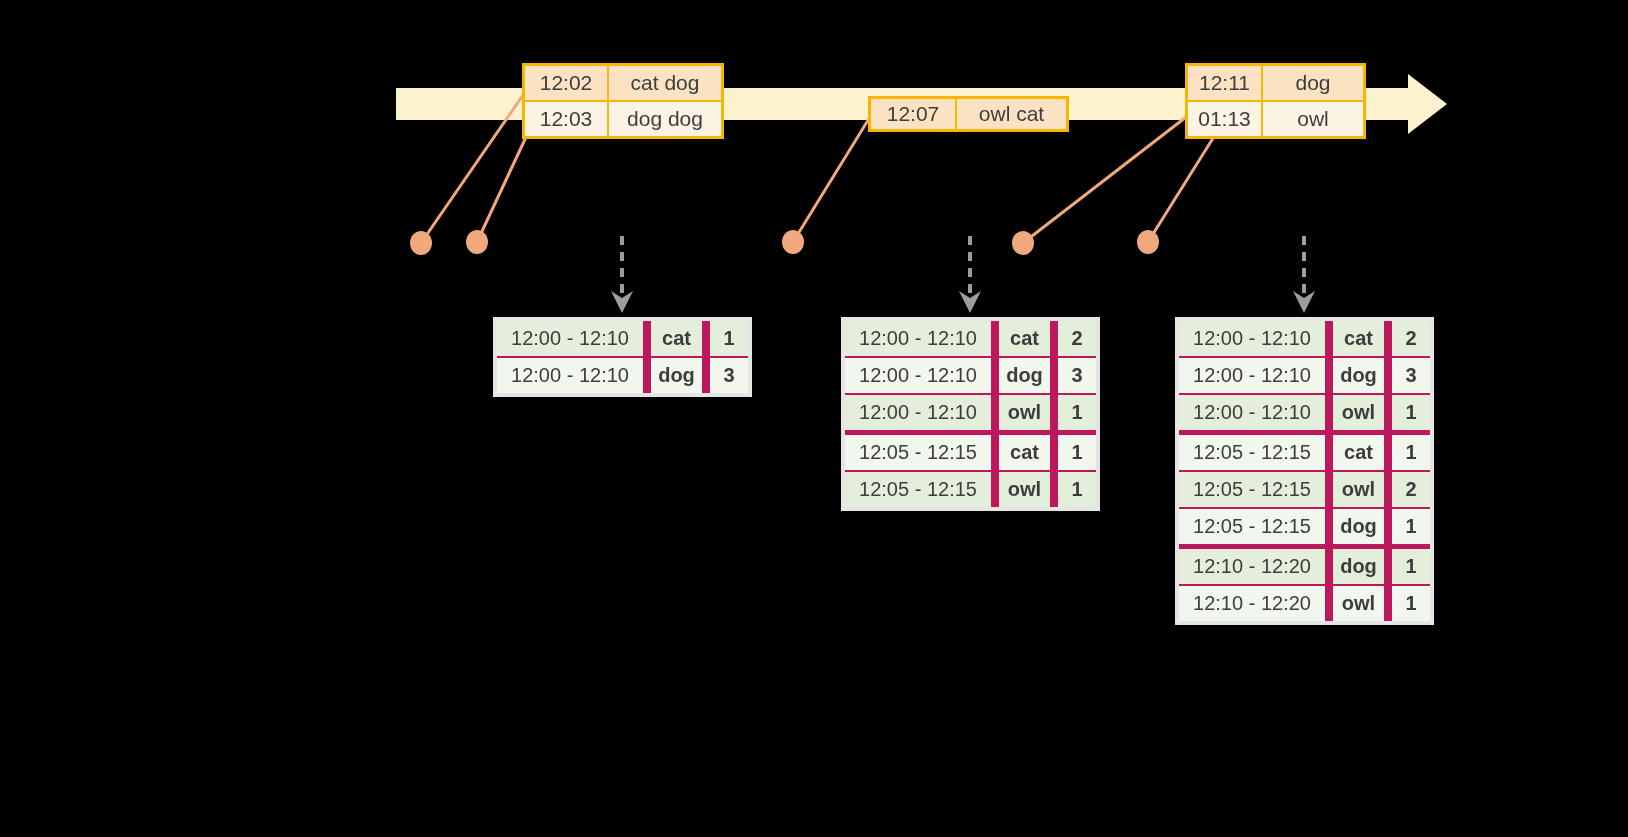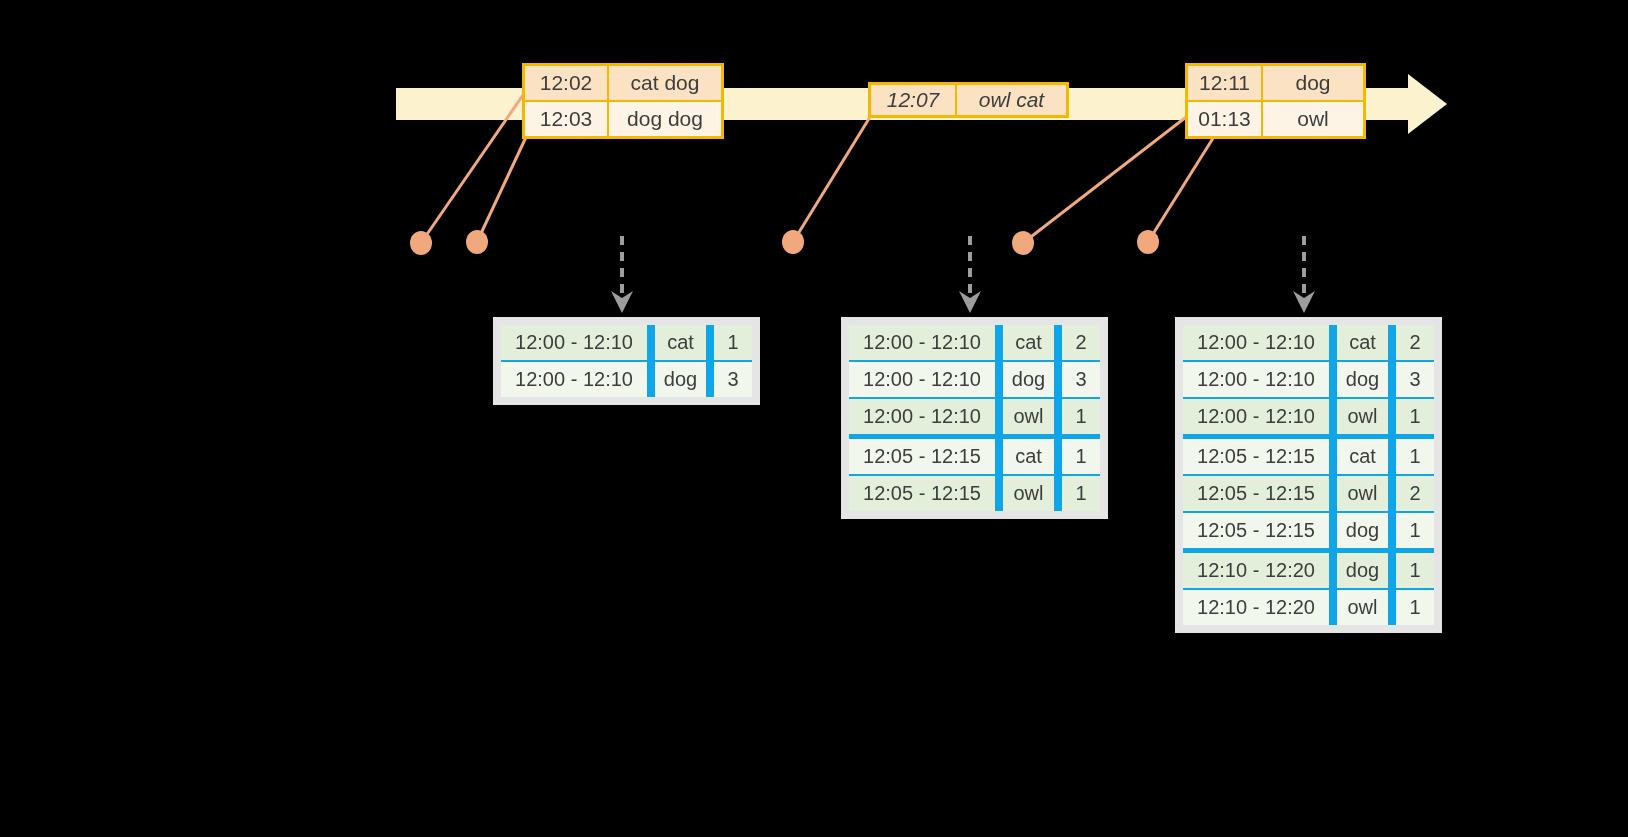--- a/index.html
+++ b/index.html
@@ -11,26 +11,26 @@
   
   .event-box{position:absolute;z-index:3;border:3px solid #F5B700;background:#F5B700;}
   .erow{display:grid;grid-template-columns:var(--timecol) 1fr;height:34px;line-height:34px;}
   .erow.single{height:30px;line-height:30px;}
   .erow + .erow{margin-top:2px;}
   .ecell{text-align:center;font-size:21px;overflow:hidden;}
   .ecell + .ecell{margin-left:2px;}
   .erow.peach .ecell{background:#FAE2C2;}
   .erow.cream .ecell{background:#FDF4E5;}
   
-  .rtable{position:absolute;z-index:3;border:8px solid #e5e5e5;background:#0ea5e9;width:251px;}
+  .rtable{position:absolute;z-index:3;border:4px solid #e5e5e5;background:#be185d;width:251px;}
   .rrow{display:grid;grid-template-columns:146px 59px 1fr;height:35px;line-height:35px;}
   .rrow + .rrow{margin-top:2px;}
   .rrow.group-start{margin-top:5px;}
   .rcell{text-align:center;font-size:20px;overflow:hidden;}
-  .rcell + .rcell{margin-left:8px;}
+  .rcell + .rcell{margin-left:8px;font-weight:bold;}
   .rrow.tint .rcell{background:#E3EFDA;}
   .rrow.lite .rcell{background:#F2F7EE;}
 </style>
 </head>
 <body>
 
 <div id="stage">
 
   <div class="band"></div>
 
@@ -62,21 +62,21 @@
     <div class="erow peach">
       <div class="ecell">12:02</div>
       <div class="ecell">cat dog</div>
     </div>
     <div class="erow cream">
       <div class="ecell">12:03</div>
       <div class="ecell">dog dog</div>
     </div>
   </div>
 
-  <div class="event-box" style="left:868px;top:82px;width:195px;font-style:italic;--timecol:84px;">
+  <div class="event-box" style="left:868px;top:96px;width:195px;--timecol:84px;">
     <div class="erow single peach">
       <div class="ecell">12:07</div>
       <div class="ecell">owl cat</div>
     </div>
   </div>
 
   <div class="event-box" style="left:1185px;top:63px;width:175px;--timecol:73px;">
     <div class="erow peach">
       <div class="ecell">12:11</div>
       <div class="ecell">dog</div>

